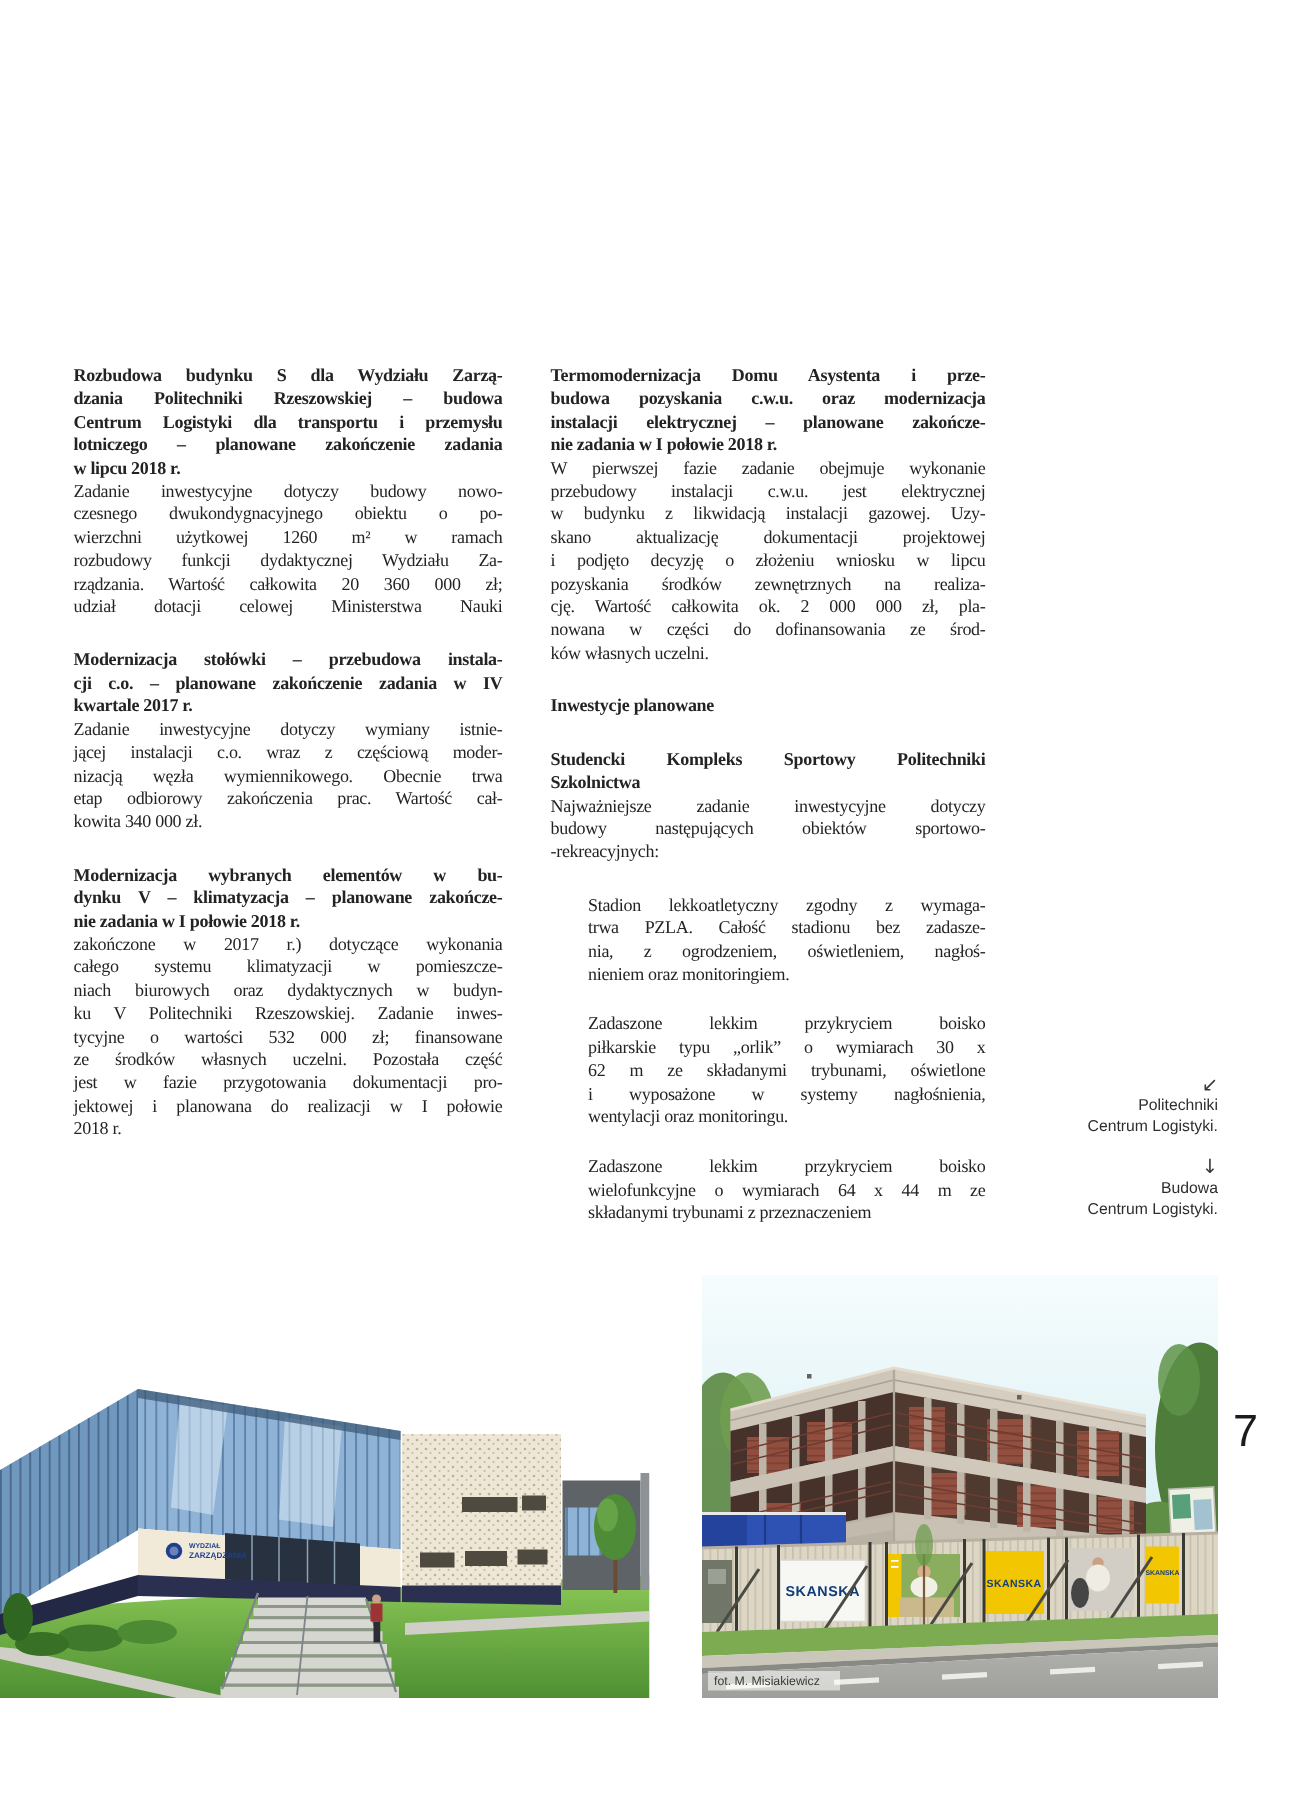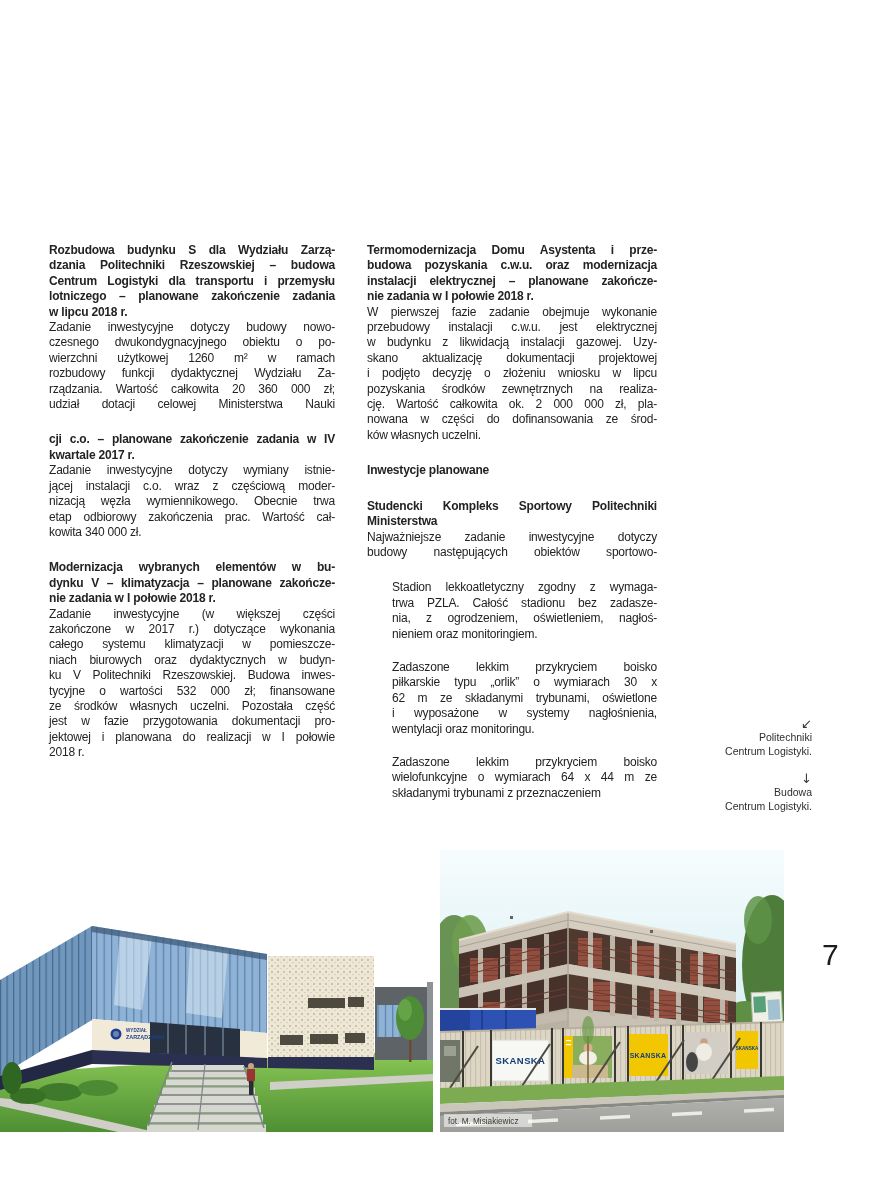--- a/index.html
+++ b/index.html
@@ -1,36 +1,36 @@
 <!DOCTYPE html>
 <html><head>
 <meta charset="utf-8">
 <style>
   html,body{margin:0;padding:0;background:#ffffff;}
   .page{position:relative;width:876px;height:1200px;background:#ffffff;overflow:hidden;
         font-family:"Liberation Sans",sans-serif;color:#232323;}
-  .col{position:absolute;top:243px;}
+  .col{position:absolute;top:243px;font-family:Liberation Serif, serif;}
   .col-left{left:49px;width:286px;}
   .col-right{left:367px;width:290px;}
   .block{margin-bottom:20px;}
   .para{font-size:12px;line-height:15.4px;letter-spacing:-0.2px;}
   .para.heading{font-weight:700;}
   .line{text-align:justify;text-align-last:justify;white-space:normal;}
   .line.last{text-align-last:left;}
   .indent-para{padding-left:25px;margin-bottom:18px;}
   .block.indented{margin-bottom:0;}
   .margin-captions{position:absolute;left:700px;top:716px;width:112px;text-align:right;
                    font-size:10.5px;line-height:13.5px;color:#2e2e2e;}
   .caption{margin-bottom:13px;}
   .caption-arrow{font-family:"DejaVu Sans",sans-serif;font-size:13px;line-height:15px;color:#3a3a3a;}
   .page-number{position:absolute;left:822px;top:938px;font-size:30px;color:#1c1c1c;}
   .photo{position:absolute;margin:0;padding:0;}
   .photo svg{display:block;}
   .photo-viz{left:0;top:850px;width:433px;height:282px;}
-  .photo-con{left:440px;top:850px;width:344px;height:282px;}
+  .photo-con{left:468px;top:850px;width:344px;height:282px;}
 </style>
 </head>
 <body>
 
 <div class="page">
 
   <section class="col col-left">
       <div class="block">
         <div class="para heading">
           <div class="line">Rozbudowa budynku S dla Wydziału Zarzą-</div>
@@ -43,43 +43,43 @@
           <div class="line">Zadanie inwestycyjne dotyczy budowy nowo-</div>
           <div class="line">czesnego dwukondygnacyjnego obiektu o po-</div>
           <div class="line">wierzchni użytkowej 1260 m² w ramach</div>
           <div class="line">rozbudowy funkcji dydaktycznej Wydziału Za-</div>
           <div class="line">rządzania. Wartość całkowita 20 360 000 zł;</div>
           <div class="line">udział dotacji celowej Ministerstwa Nauki</div>
         </div>
       </div>
       <div class="block">
         <div class="para heading">
+          <div class="line">Modernizacja stołówki – przebudowa instala-</div>
           <div class="line">cji c.o. – planowane zakończenie zadania w IV</div>
           <div class="line last">kwartale 2017 r.</div>
         </div>
         <div class="para body">
           <div class="line">Zadanie inwestycyjne dotyczy wymiany istnie-</div>
           <div class="line">jącej instalacji c.o. wraz z częściową moder-</div>
           <div class="line">nizacją węzła wymiennikowego. Obecnie trwa</div>
           <div class="line">etap odbiorowy zakończenia prac. Wartość cał-</div>
           <div class="line last">kowita 340 000 zł.</div>
         </div>
       </div>
       <div class="block">
         <div class="para heading">
           <div class="line">Modernizacja wybranych elementów w bu-</div>
           <div class="line">dynku V – klimatyzacja – planowane zakończe-</div>
           <div class="line last">nie zadania w I połowie 2018 r.</div>
         </div>
         <div class="para body">
-          <div class="line">Zadanie inwestycyjne (w większej części</div>
           <div class="line">zakończone w 2017 r.) dotyczące wykonania</div>
           <div class="line">całego systemu klimatyzacji w pomieszcze-</div>
           <div class="line">niach biurowych oraz dydaktycznych w budyn-</div>
-          <div class="line">ku V Politechniki Rzeszowskiej. Budowa inwes-</div>
+          <div class="line">ku V Politechniki Rzeszowskiej. Zadanie inwes-</div>
           <div class="line">tycyjne o wartości 532 000 zł; finansowane</div>
           <div class="line">ze środków własnych uczelni. Pozostała część</div>
           <div class="line">jest w fazie przygotowania dokumentacji pro-</div>
           <div class="line">jektowej i planowana do realizacji w I połowie</div>
           <div class="line last">2018 r.</div>
         </div>
       </div>
     </section>
   <section class="col col-right">
       <div class="block">
@@ -102,25 +102,26 @@
         </div>
       </div>
       <div class="block">
         <div class="para heading">
           <div class="line last">Inwestycje planowane</div>
         </div>
       </div>
       <div class="block">
         <div class="para heading">
           <div class="line">Studencki Kompleks Sportowy Politechniki</div>
-          <div class="line last">Ministerstwa</div>
+          <div class="line last">Szkolnictwa</div>
         </div>
         <div class="para body">
           <div class="line">Najważniejsze zadanie inwestycyjne dotyczy</div>
           <div class="line">budowy następujących obiektów sportowo-</div>
+          <div class="line last">-rekreacyjnych:</div>
         </div>
       </div>
       <div class="block indented">
         <div class="para body indent-para">
           <div class="line">Stadion lekkoatletyczny zgodny z wymaga-</div>
           <div class="line">trwa PZLA. Całość stadionu bez zadasze-</div>
           <div class="line">nia, z ogrodzeniem, oświetleniem, nagłoś-</div>
           <div class="line last">nieniem oraz monitoringiem.</div>
         </div>
         <div class="para body indent-para">

